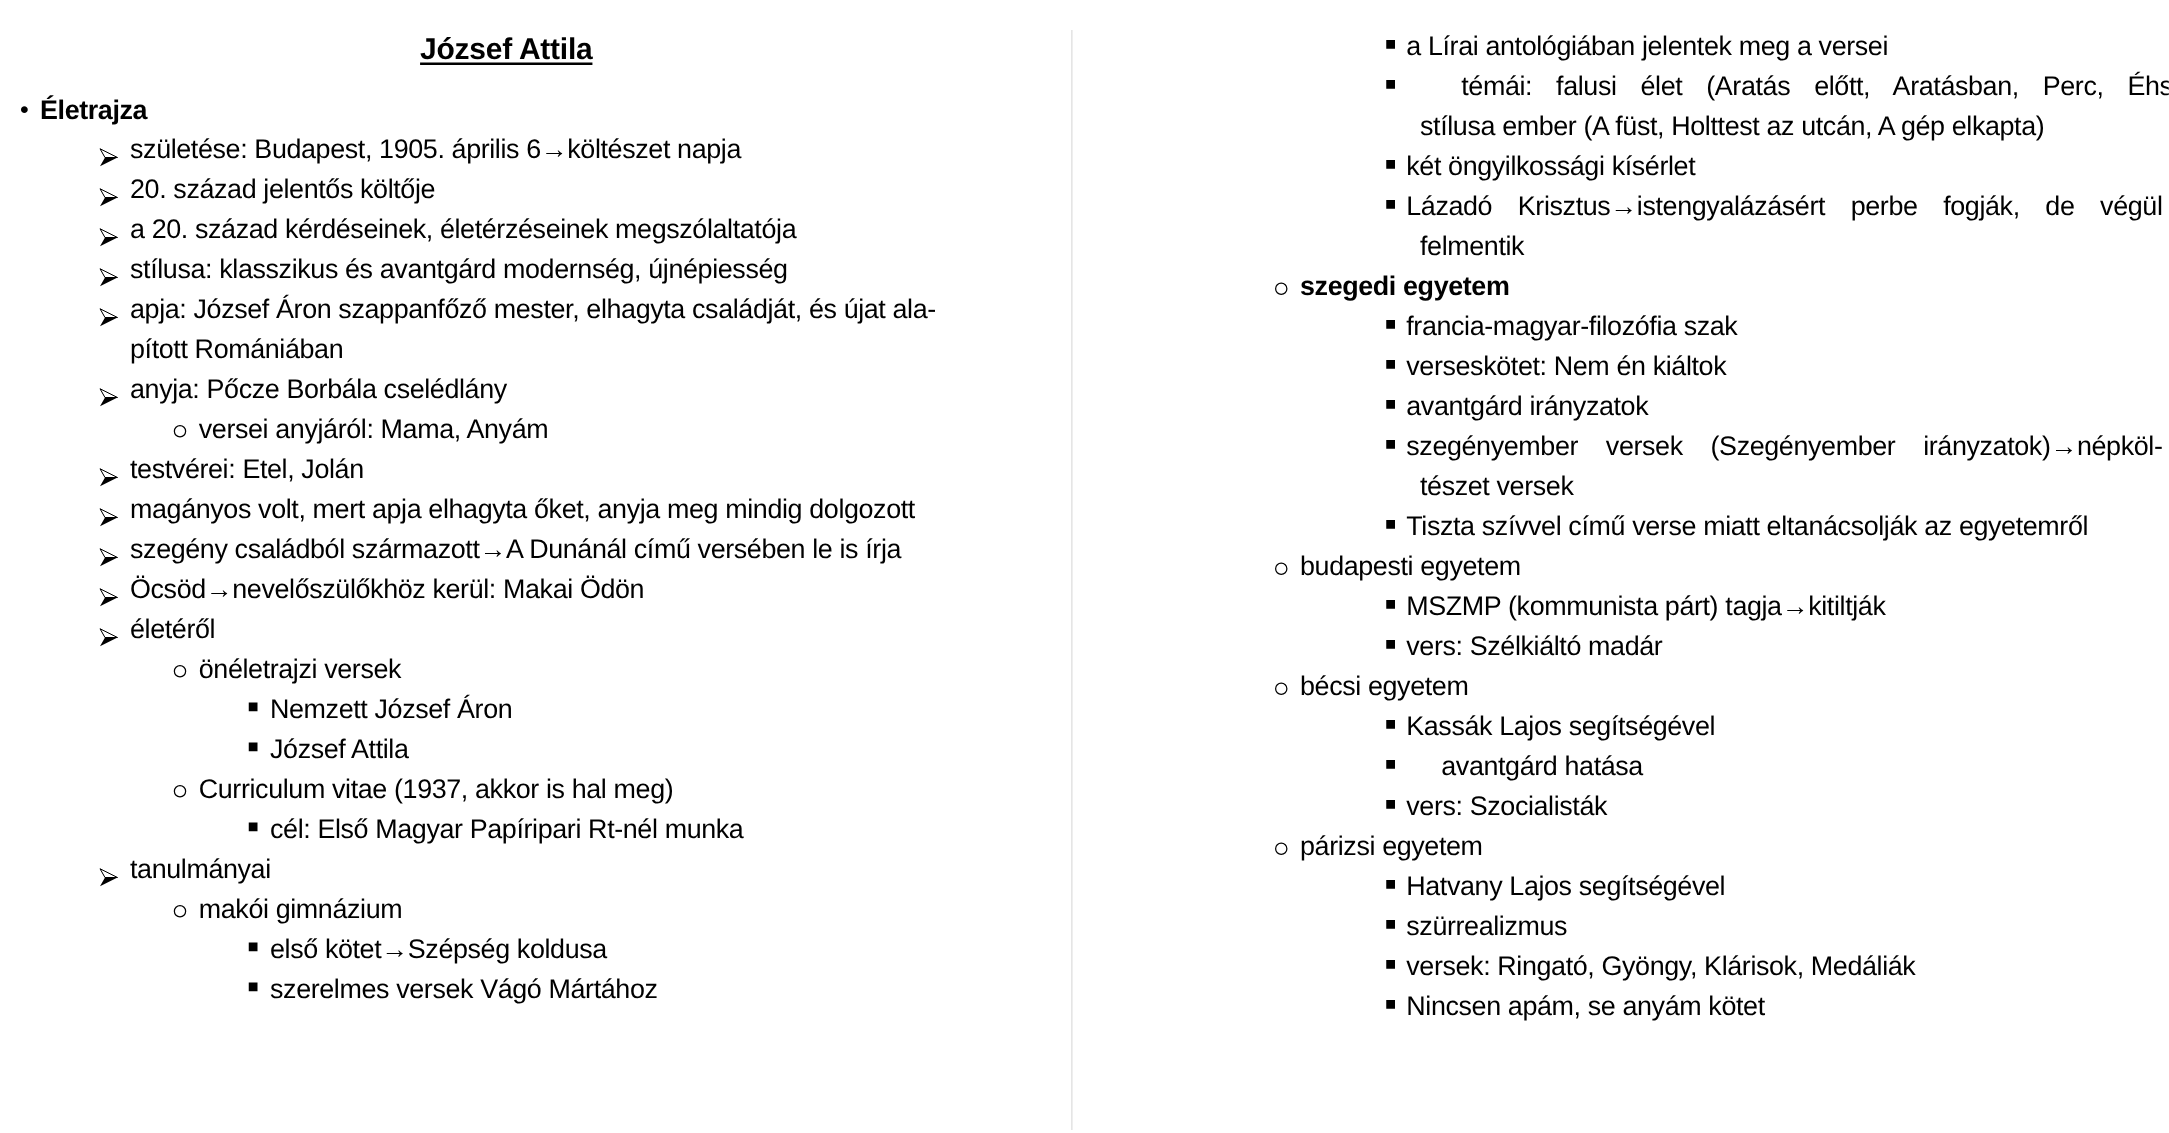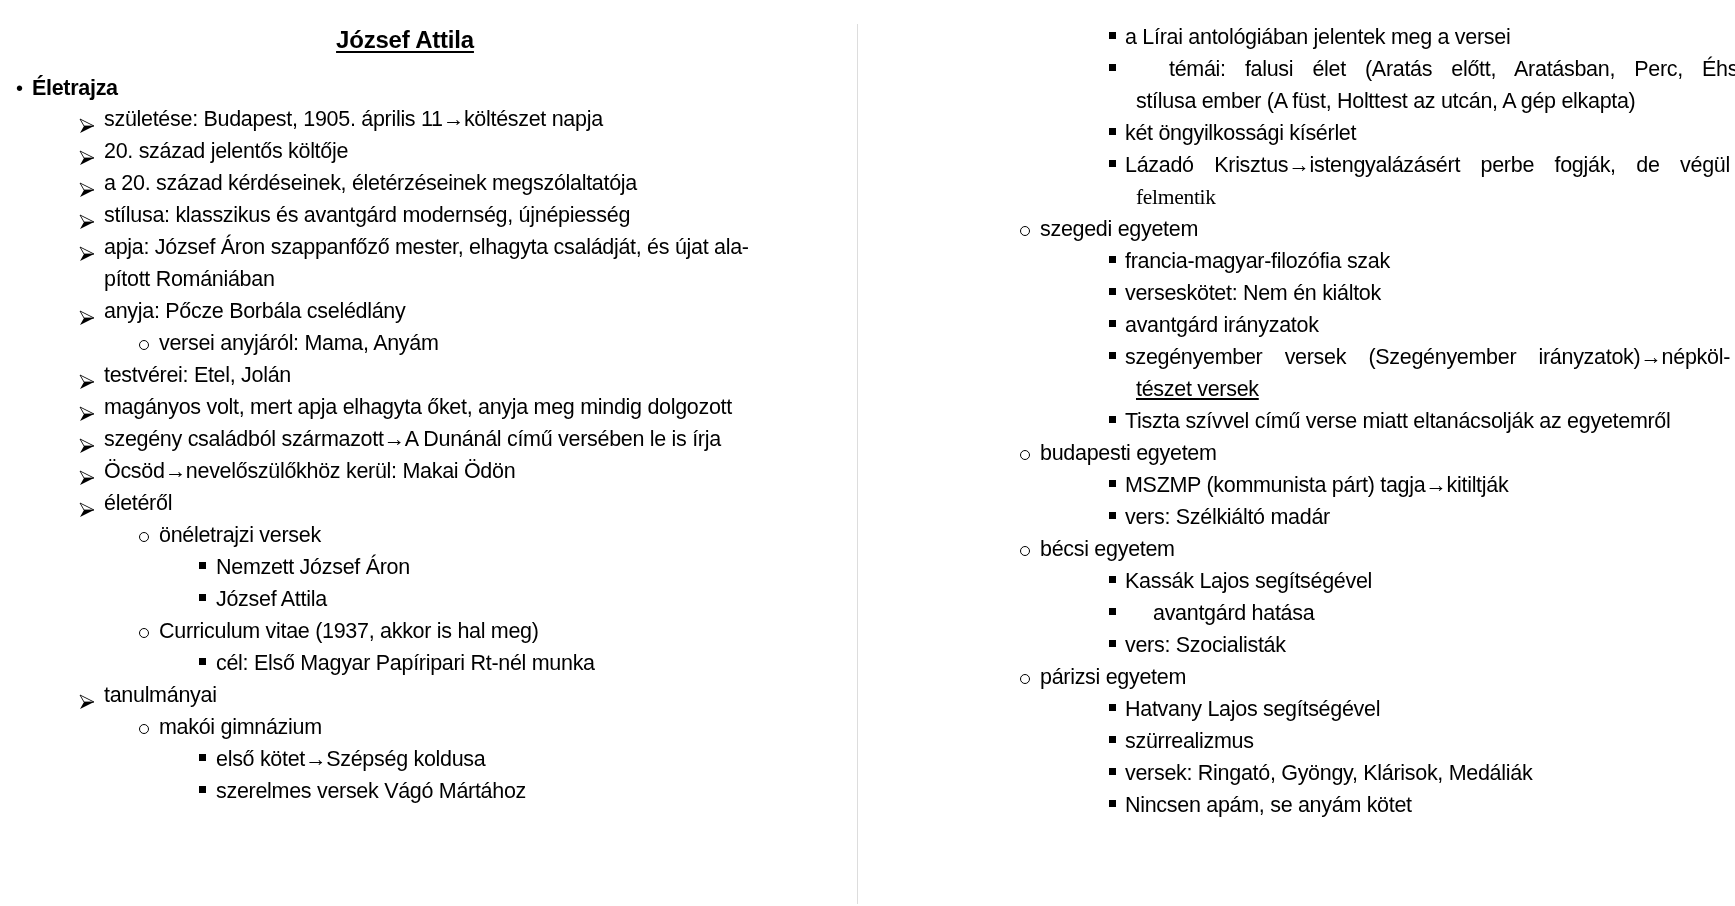--- a/index.html
+++ b/index.html
@@ -101,21 +101,21 @@
       <span class="marker m-dot" style="left:0; top:0;">•</span>
       <span class="bold" style="margin-left:16px;">Életrajza</span>
     </div>
 
     <div id="left-list">
         <div class="line" style="left: 79px; top: 103px;">
           <span class="marker m-arrow" style="left: 0px; top: 8px;"><svg width="16" height="16" viewBox="0 0 16 16">
               <path d="M1 1 L15 8 L1 15 L5 8 Z" fill="#000"></path>
               <path d="M1 1 L15 8 L5 8 Z" fill="#fff" stroke="#000" stroke-width="0.8"></path>
             </svg></span>
-          <span style="position: absolute; left: 25px; top: 0px;">születése: Budapest, 1905. április 11→költészet napja</span>
+          <span style="position: absolute; left: 25px; top: 0px;">születése: Budapest, 1905. április 6→költészet napja</span>
         </div>
         <div class="line" style="left: 79px; top: 135px;">
           <span class="marker m-arrow" style="left: 0px; top: 8px;"><svg width="16" height="16" viewBox="0 0 16 16">
               <path d="M1 1 L15 8 L1 15 L5 8 Z" fill="#000"></path>
               <path d="M1 1 L15 8 L5 8 Z" fill="#fff" stroke="#000" stroke-width="0.8"></path>
             </svg></span>
           <span style="position: absolute; left: 25px; top: 0px;">20. század jelentős költője</span>
         </div>
         <div class="line" style="left: 79px; top: 167px;">
           <span class="marker m-arrow" style="left: 0px; top: 8px;"><svg width="16" height="16" viewBox="0 0 16 16">
@@ -239,42 +239,42 @@
         </div>
         <div class="line" style="left: 116px; top: 85px;">stílusa ember (A füst, Holttest az utcán, A gép elkapta)</div>
         <div class="line" style="left: 89px; top: 117px;">
           <span class="marker m-square" style="left: 0px; top: 11px;"></span>
           <span style="position: absolute; left: 16px; top: 0px;">két öngyilkossági kísérlet</span>
         </div>
         <div class="line" style="left: 89px; top: 149px;">
           <span class="marker m-square" style="left: 0px; top: 11px;"></span>
           <span style="position: absolute; left: 16px; top: 0px; width: 605px; text-align: justify; text-align-last: justify; white-space: nowrap; display: block; word-spacing: 4px;">Lázadó Krisztus→istengyalázásért perbe fogják, de végül</span>
         </div>
-        <div class="line" style="left: 116px; top: 181px; font-family: Liberation Serif, serif;">felmentik</div>
+        <div class="line" style="left: 116px; top: 181px;">felmentik</div>
         <div class="line" style="left: 0px; top: 213px;">
           <span class="marker m-circle" style="left: 0px; top: 13px;"></span>
-          <span style="position: absolute; left: 20px; top: 0px;">szegedi egyetem</span>
+          <span style="position: absolute; left: 20px; top: 0px; font-weight: bold;">szegedi egyetem</span>
         </div>
         <div class="line" style="left: 89px; top: 245px;">
           <span class="marker m-square" style="left: 0px; top: 11px;"></span>
           <span style="position: absolute; left: 16px; top: 0px;">francia-magyar-filozófia szak</span>
         </div>
         <div class="line" style="left: 89px; top: 277px;">
           <span class="marker m-square" style="left: 0px; top: 11px;"></span>
           <span style="position: absolute; left: 16px; top: 0px; text-align: right;">verseskötet: Nem én kiáltok</span>
         </div>
         <div class="line" style="left: 89px; top: 309px;">
           <span class="marker m-square" style="left: 0px; top: 11px;"></span>
           <span style="position: absolute; left: 16px; top: 0px;">avantgárd irányzatok</span>
         </div>
         <div class="line" style="left: 89px; top: 341px;">
           <span class="marker m-square" style="left: 0px; top: 11px;"></span>
           <span style="position: absolute; left: 16px; top: 0px; width: 605px; text-align: justify; text-align-last: justify; white-space: nowrap; display: block; word-spacing: 4px;">szegényember versek (Szegényember irányzatok)→népköl-</span>
         </div>
-        <div class="line" style="left: 116px; top: 373px; text-decoration: underline;">tészet versek</div>
+        <div class="line" style="left: 116px; top: 373px;">tészet versek</div>
         <div class="line" style="left: 89px; top: 405px;">
           <span class="marker m-square" style="left: 0px; top: 11px;"></span>
           <span style="position: absolute; left: 16px; top: 0px;">Tiszta szívvel című verse miatt eltanácsolják az egyetemről</span>
         </div>
         <div class="line" style="left: 0px; top: 437px;">
           <span class="marker m-circle" style="left: 0px; top: 13px;"></span>
           <span style="position: absolute; left: 20px; top: 0px;">budapesti egyetem</span>
         </div>
         <div class="line" style="left: 89px; top: 469px;">
           <span class="marker m-square" style="left: 0px; top: 11px;"></span>

